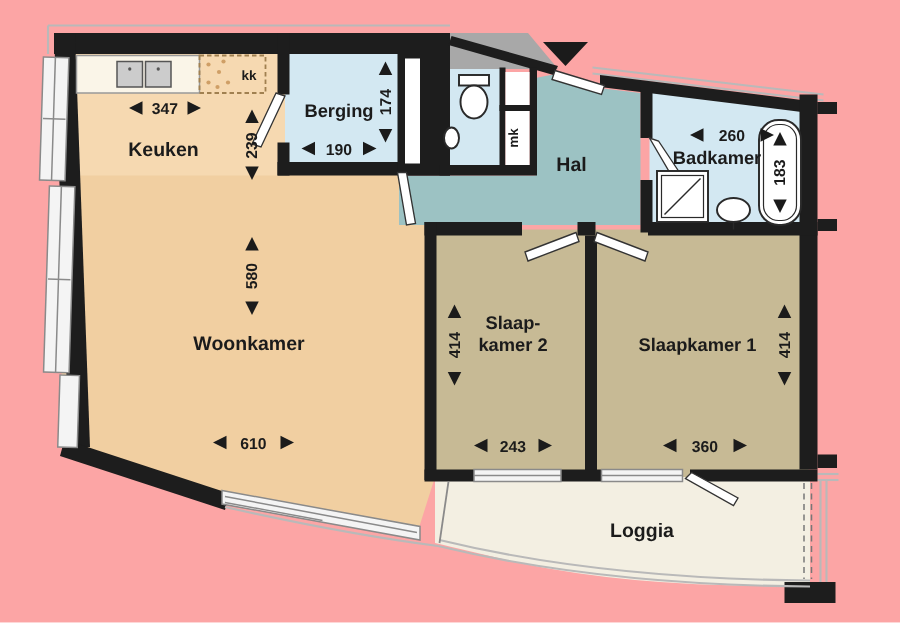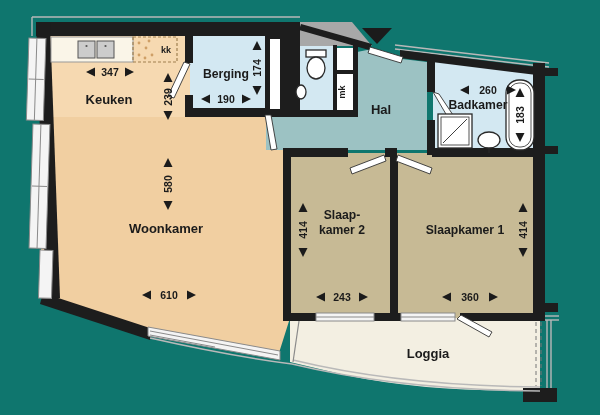--- a/index.html
+++ b/index.html
@@ -1,16 +1,16 @@
 <!DOCTYPE html>
 <html style="--wall: #1d1d1d; --text: #1b1b1b; --keuken-fill: #f6d9b1; --woonkamer-fill: #f1cfa1; --wet-fill: #d3e8f2; --hal-fill: #9cc2c3; --bedroom-fill: #c7ba95; --loggia-fill: #f3efe2; --neighbor-fill: #a8a8a8; --fixture: #2a2a2a; --frame: #8a8a8a; --facade: #b9b9b9; --counter-fill: #faf5e8; --sink-fill: #cccccc;"><head>
 <meta charset="utf-8">
 <style>
   html,body{margin:0;padding:0;background:#ffffff;}
-  .page{width:600px;height:415px;position:relative;background:#0f766e;overflow:hidden;
+  .page{width:600px;height:415px;position:relative;background:#fca5a5;overflow:hidden;
         font-family:"Liberation Sans", sans-serif;}
   svg{display:block;}
   .wall{fill:var(--wall);}
   .room-label{font-family:"Liberation Sans",sans-serif;font-size:13px;font-weight:bold;
               fill:var(--text);text-anchor:middle;}
   .room-label.sm{font-size:12.2px;}
   .dim-text{font-family:"Liberation Sans",sans-serif;font-size:10.5px;font-weight:bold;
             fill:var(--text);text-anchor:middle;}
   .tiny-text{font-family:"Liberation Sans",sans-serif;font-size:9px;font-weight:bold;
              fill:var(--text);text-anchor:middle;}

